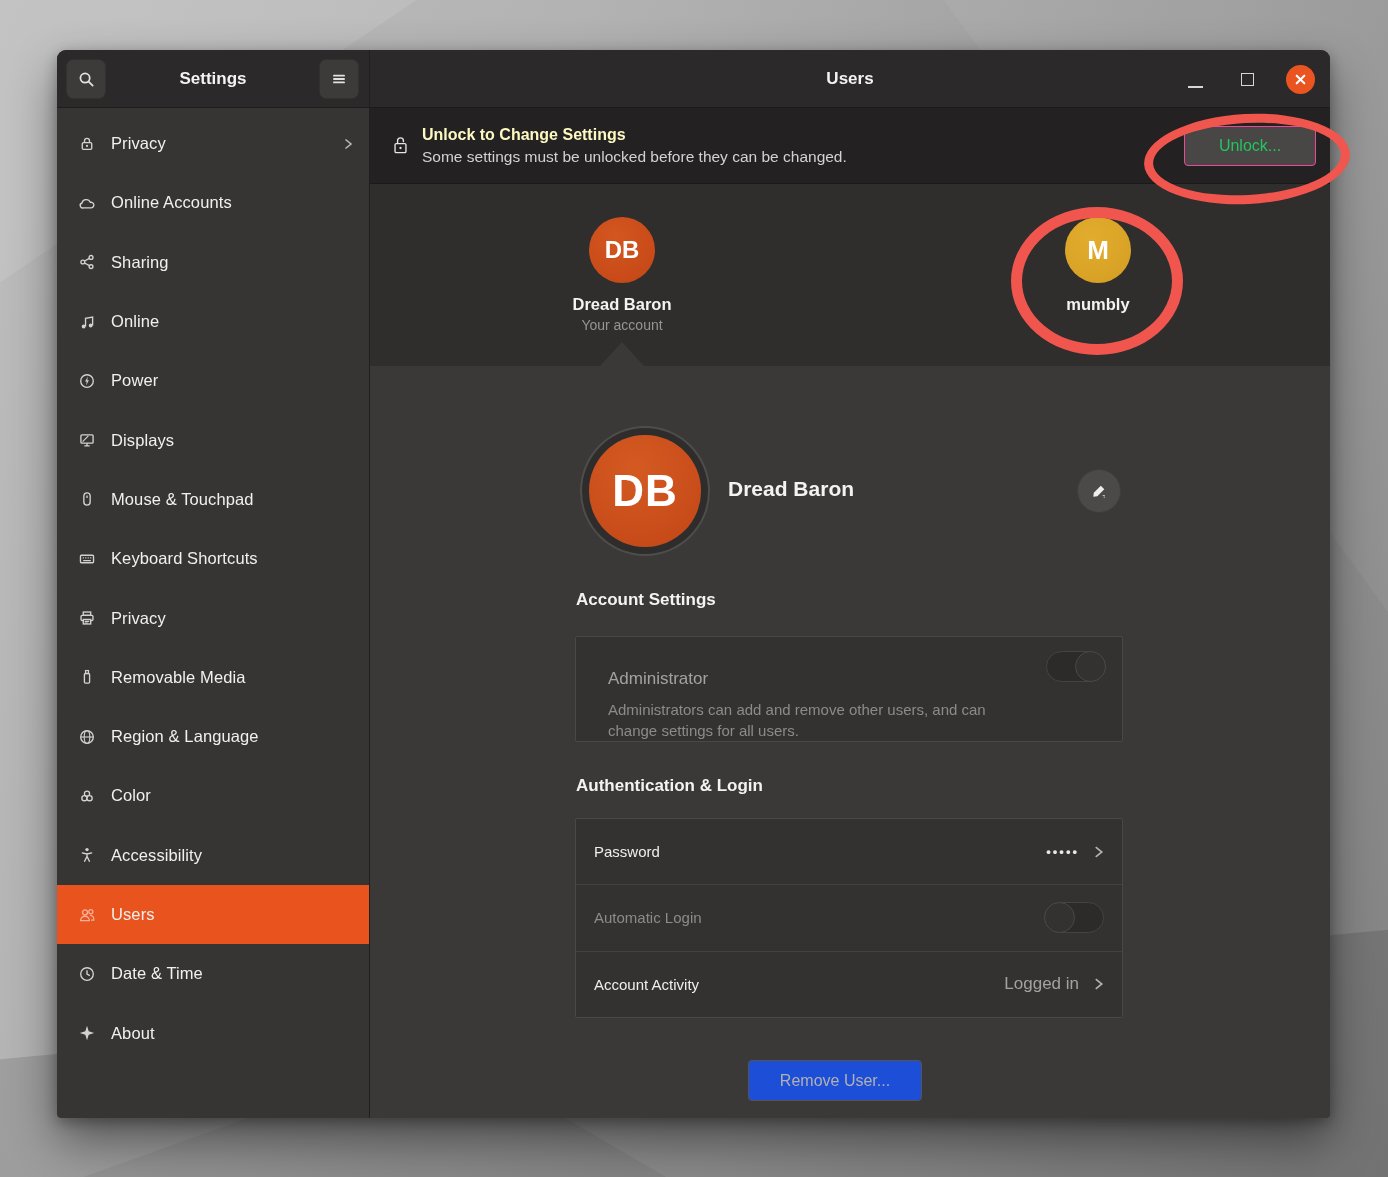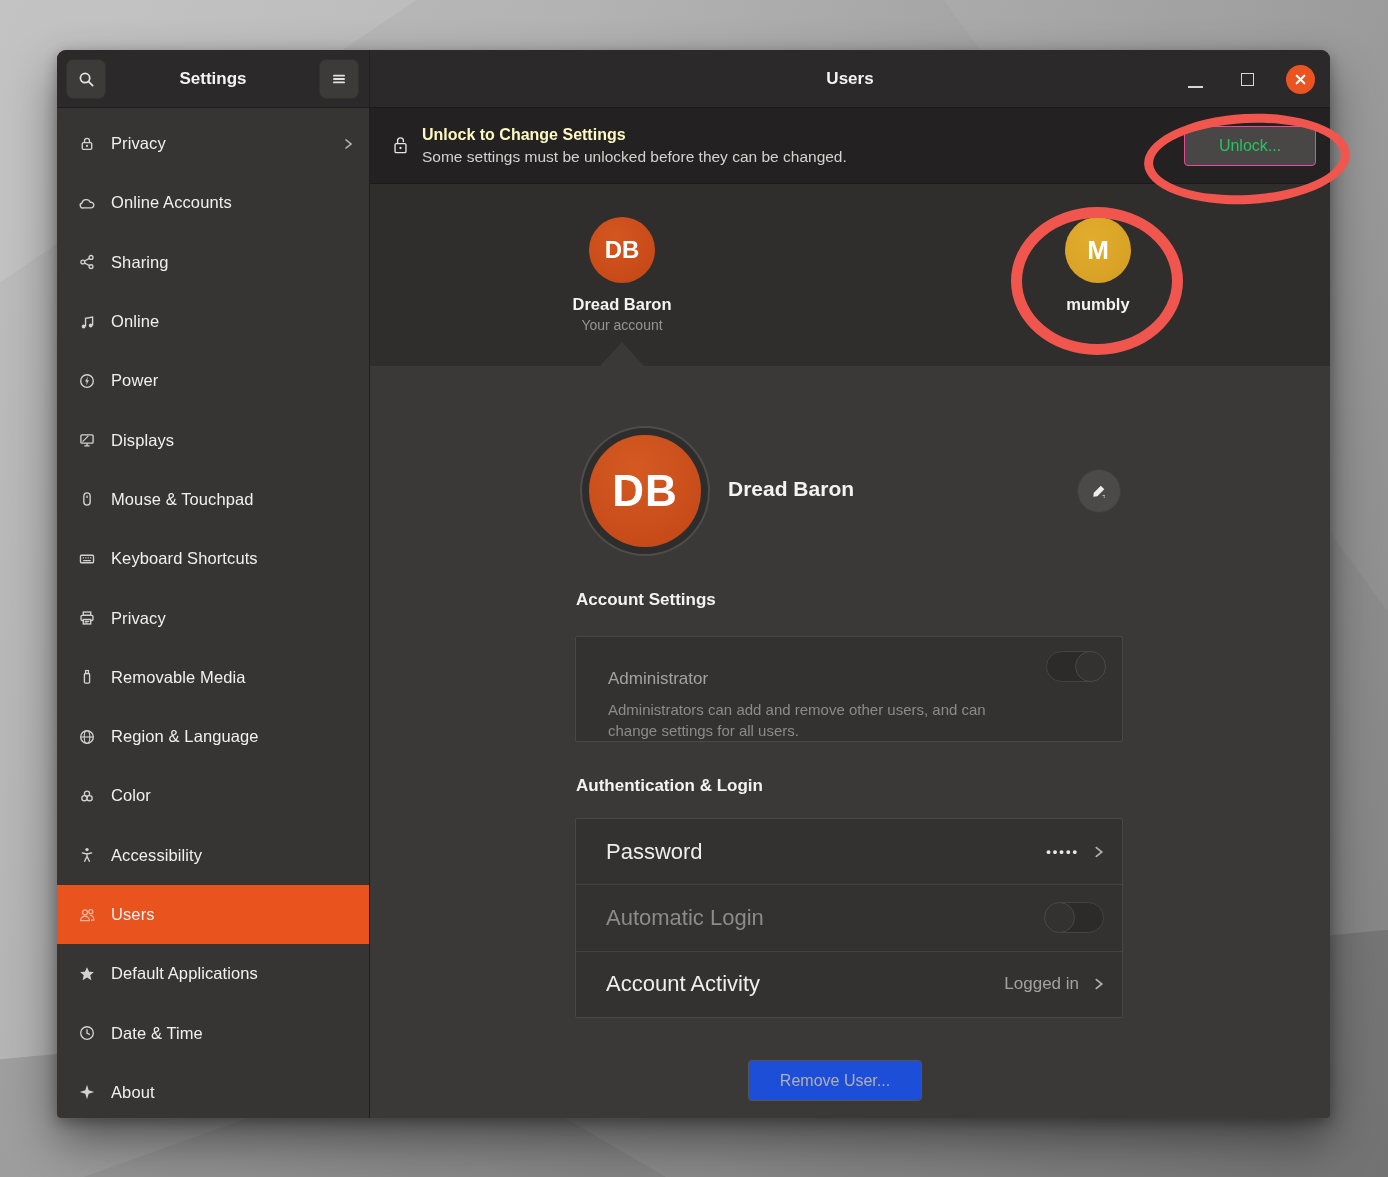--- a/index.html
+++ b/index.html
@@ -84,21 +84,21 @@
   .toggle { width:60px; height:31px; border-radius:16px; background:#2d2a2a; border:1px solid #454242; position:relative; }
   .toggle .knob { position:absolute; top:-1px; width:31px; height:31px; border-radius:50%;
     background:#343131; border:1px solid #4a4747; }
   .toggle.on .knob { right:-1px; } .toggle.off .knob { left:-1px; }
   .admin-toggle { position:absolute; right:16px; top:14px; }
 
   .auth-box { position:absolute; left:205px; top:452px; width:548px; height:200px;
     background:#343131; border:1px solid #4a4747; border-radius:2px; display:flex; flex-direction:column; }
   .auth-row { flex:1; display:flex; align-items:center; padding:0 18px; cursor:pointer; }
   .auth-row + .auth-row { border-top:1px solid #444141; }
-  .auth-row .rlabel { font-size:22px; color:#efeded;margin-left:12px; }
+  .auth-row .rlabel { font-size:15px; color:#efeded; }
   .auth-row .rlabel.dim { color:#8e8a8a; }
   .auth-right { margin-left:auto; display:flex; align-items:center; gap:14px; }
   .pw-dots { font-size:13px; font-weight:bold; letter-spacing:2px; color:#e8e6e6; }
   .rvalue { font-size:17px; color:#a5a1a1; }
 
   .remove-btn { position:absolute; left:378px; top:694px; width:174px; height:41px;
     background:#1d4ed8; border:1px solid #565353; border-radius:4px;
     color:#b3b0b0; font-size:16px; font-family:"Liberation Sans",sans-serif; cursor:pointer; }
 
   
@@ -289,28 +289,20 @@
             <svg width="18" height="18" viewBox="0 0 16 16">
               <circle cx="11.4" cy="5.1" r="1.8" fill="none" stroke="#f6b09c" stroke-width="1.1"></circle>
               <path d="M10.6 8.3 a3.1 3.1 0 0 1 3.4 3.1 v1.2 h-2.4" fill="none" stroke="#f6b09c" stroke-width="1.1"></path>
               <circle cx="6.2" cy="5.7" r="2.2" fill="none" stroke="#f6b09c" stroke-width="1.2"></circle>
               <path d="M2.3 13 a3.9 3.9 0 0 1 7.8 0 z" fill="none" stroke="#f6b09c" stroke-width="1.2"></path>
             </svg>
           </span>
         <span class="slabel">Users</span>
       </div>
 
-      <div class="side-item">
-        <span class="sicon">
-            <svg width="18" height="18" viewBox="0 0 16 16">
-              <polygon points="8,1.9 9.9,5.9 14.1,6.3 10.9,9.2 11.9,13.5 8,11.2 4.1,13.5 5.1,9.2 1.9,6.3 6.1,5.9" fill="#d5d1d1"></polygon>
-            </svg>
-          </span>
-        <span class="slabel">Default Applications</span>
-      </div>
 
       <div class="side-item">
         <span class="sicon">
             <svg width="18" height="18" viewBox="0 0 16 16">
               <circle cx="8" cy="8" r="5.6" fill="none" stroke="#d5d1d1" stroke-width="1.2"></circle>
               <path d="M8 4.7 V8 L10.5 9.4" fill="none" stroke="#d5d1d1" stroke-width="1.2"></path>
             </svg>
           </span>
         <span class="slabel">Date &amp; Time</span>
       </div>

